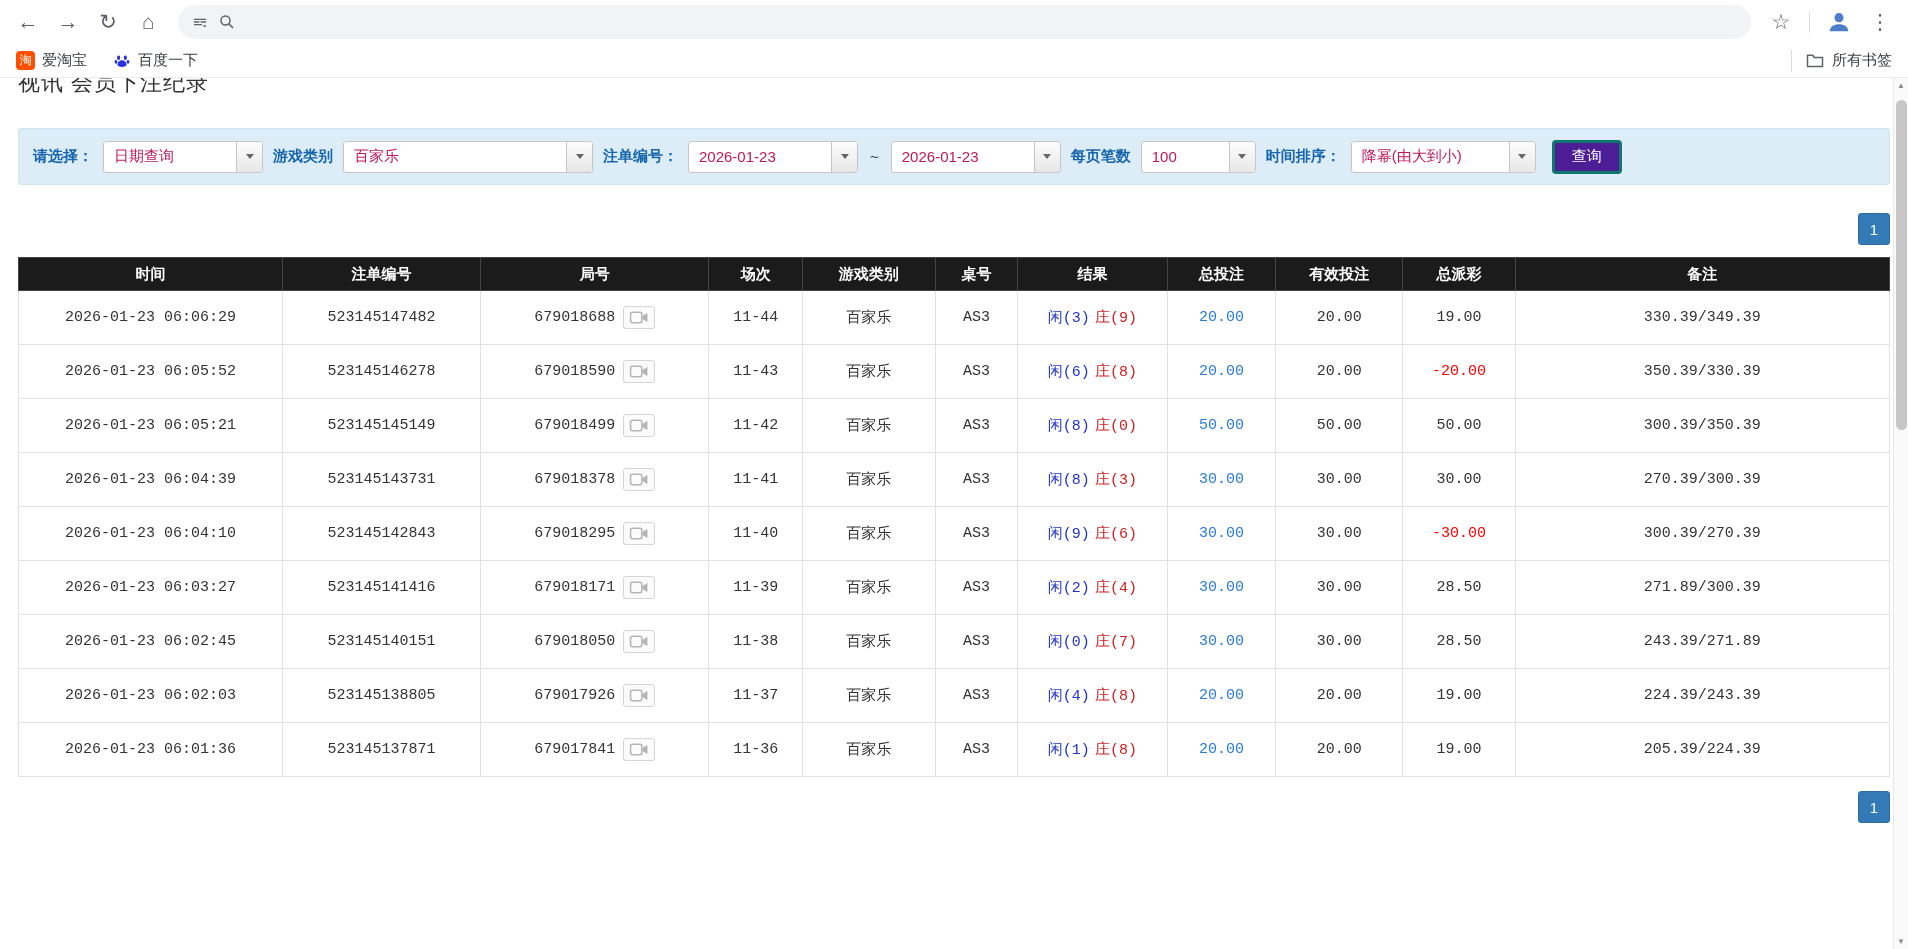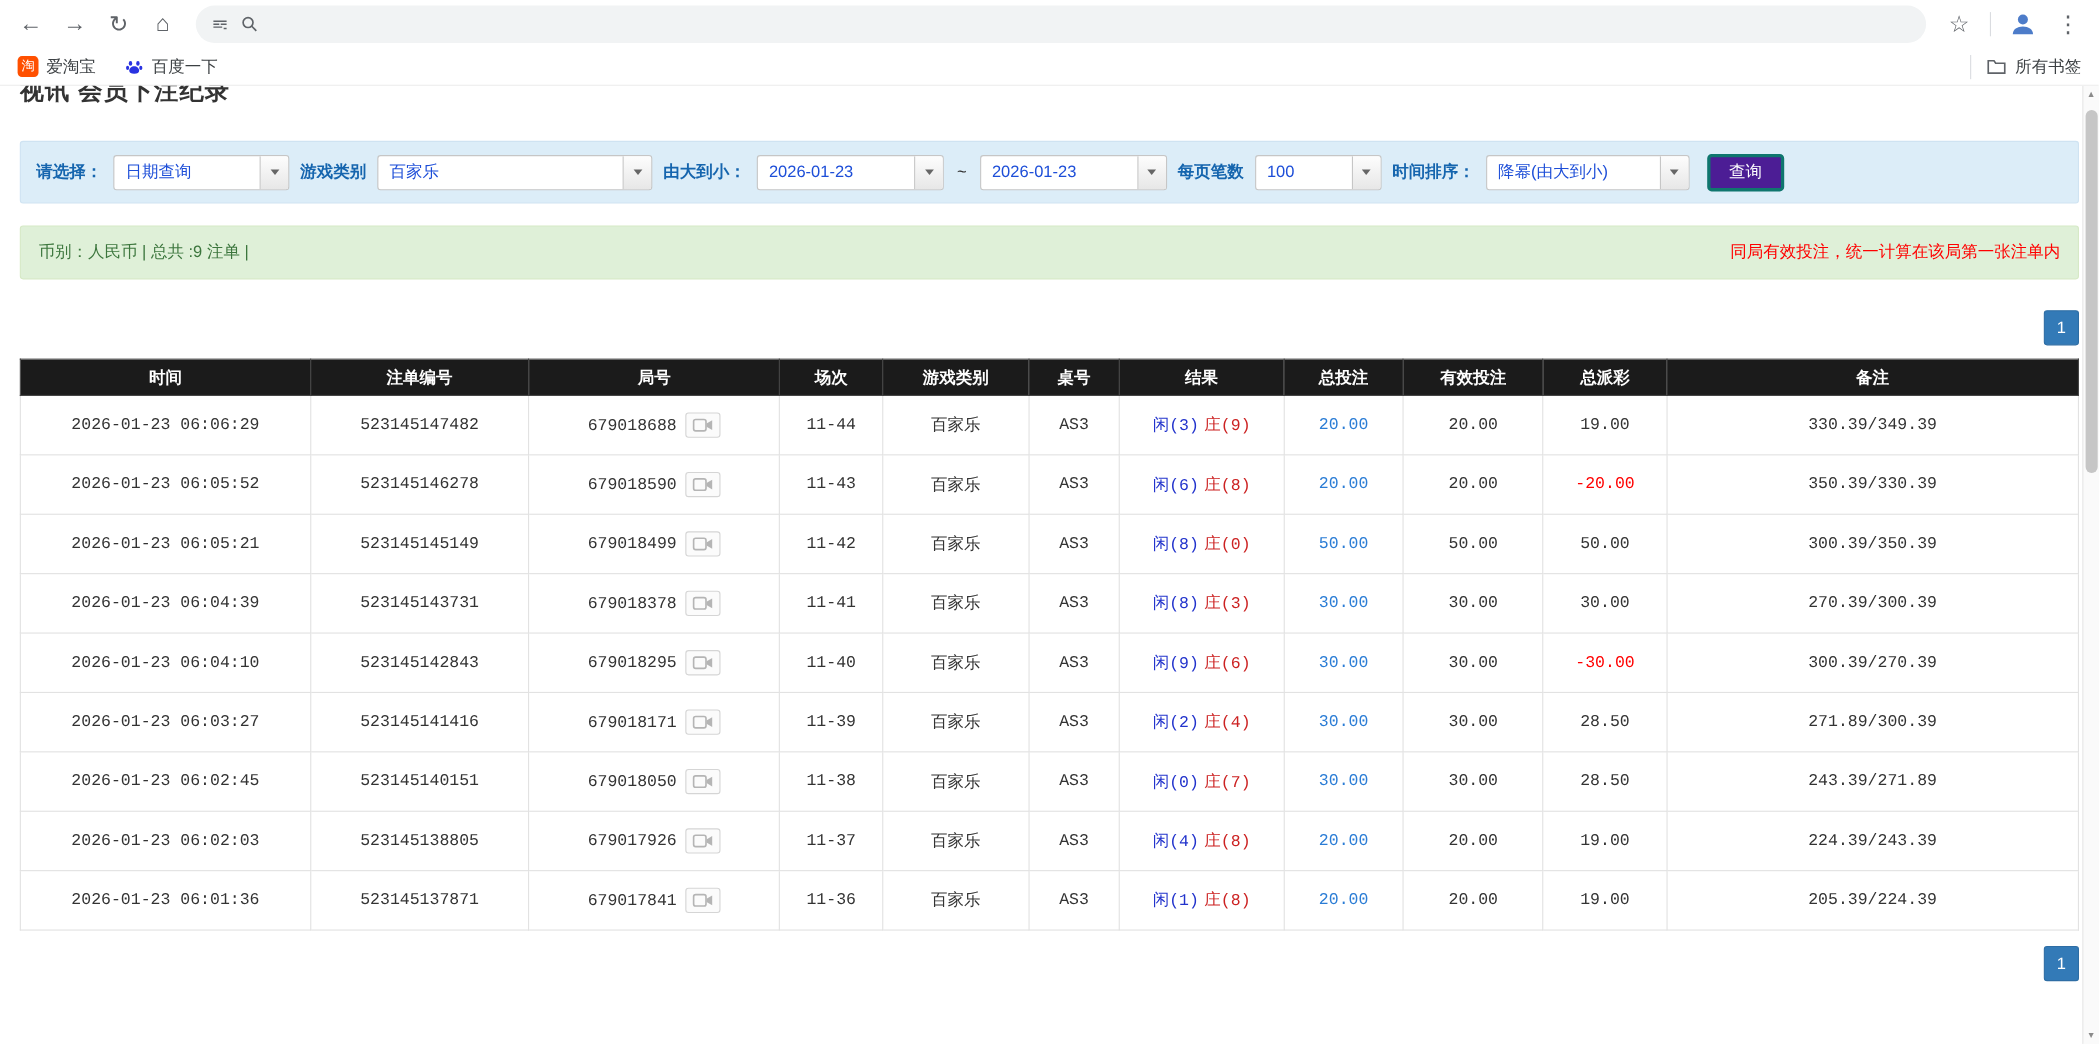--- a/index.html
+++ b/index.html
@@ -40,34 +40,34 @@
   .taobao-badge {
     width: 19px; height: 19px; background: #ff5000; border-radius: 4px;
     color: #fff; font-size: 12px; display: flex; align-items: center; justify-content: center;
   }
   .bookmarks-right { margin-left: auto; display: flex; align-items: center; gap: 8px; }
 
   
   .page { padding: 0 18px; }
   .heading-clip { height: 26px; overflow: hidden; margin-bottom: 24px; }
   .heading-clip h1 {
-    margin: -10px 0 0 0; font-size: 22px; font-weight: 700; color: #333; letter-spacing: 1px;
+    margin: -10px 0 0 0; font-size: 22px; font-weight: 400; color: #333; letter-spacing: 1px;
   }
 
   .filter-bar {
     height: 57px; background: #dcedf8; border: 1px solid #cfe3f2; border-radius: 3px;
     display: flex; align-items: center; gap: 10px; padding: 16px 14px; font-size: 15px;
   }
   .f-label { color: #1565ae; font-weight: 700; white-space: nowrap; }
   .f-tilde { color: #333; padding: 0 2px; }
   .combo {
     display: flex; height: 32px; background: #fff; border: 1px solid #c6c6c6;
     border-radius: 3px; overflow: hidden; align-items: stretch; cursor: pointer;
   }
-  .combo-text { padding: 0 10px; display: flex; align-items: center; color: #1d4ed8; flex: 1; white-space: nowrap; overflow: hidden; }
+  .combo-text { padding: 0 10px; display: flex; align-items: center; color: #be185d; flex: 1; white-space: nowrap; overflow: hidden; }
   .combo-arrow {
     width: 26px; border-left: 1px solid #c6c6c6;
     background: linear-gradient(#fdfdfd, #e7e7e7);
     display: flex; align-items: center; justify-content: center; flex: 0 0 auto;
   }
   .tri { width: 0; height: 0; border-left: 4px solid transparent; border-right: 4px solid transparent; border-top: 5px solid #666; }
   .w-datemode { width: 160px; } .w-game { width: 250px; } .w-date { width: 170px; }
   .w-size { width: 115px; } .w-sort { width: 185px; }
   .btn-search {
     height: 34px; padding: 0 17px; background: #4c1d95; border: 3px solid #0f766e;
@@ -207,21 +207,21 @@
     </div>
 
     <span class="f-label">游戏类别</span>
     <div class="combo w-game">
       <span class="combo-text">百家乐</span>
       <span class="combo-arrow">
           <span class="tri"></span>
         </span>
     </div>
 
-    <span class="f-label">由大到小：</span>
+    <span class="f-label">注单编号：</span>
     <div class="combo w-date">
       <span class="combo-text">2026-01-23</span>
       <span class="combo-arrow">
           <span class="tri"></span>
         </span>
     </div>
     <span class="f-tilde">~</span>
     <div class="combo w-date">
       <span class="combo-text">2026-01-23</span>
       <span class="combo-arrow">
@@ -241,24 +241,20 @@
     <div class="combo w-sort">
       <span class="combo-text">降幂(由大到小)</span>
       <span class="combo-arrow">
           <span class="tri"></span>
         </span>
     </div>
 
     <button class="btn-search">查询</button>
   </div>
 
-  <div class="summary-bar">
-    <span class="summary-left">币别：人民币 | 总共 :9 注单 |</span>
-    <span class="summary-right">同局有效投注，统一计算在该局第一张注单内</span>
-  </div>
 
   <div class="pagination-row">
     <button class="page-btn">1</button>
   </div>
 
   <table class="data-table">
     <colgroup>
       <col style="width:14.1%">
         <col style="width:10.6%">
         <col style="width:12.2%">

